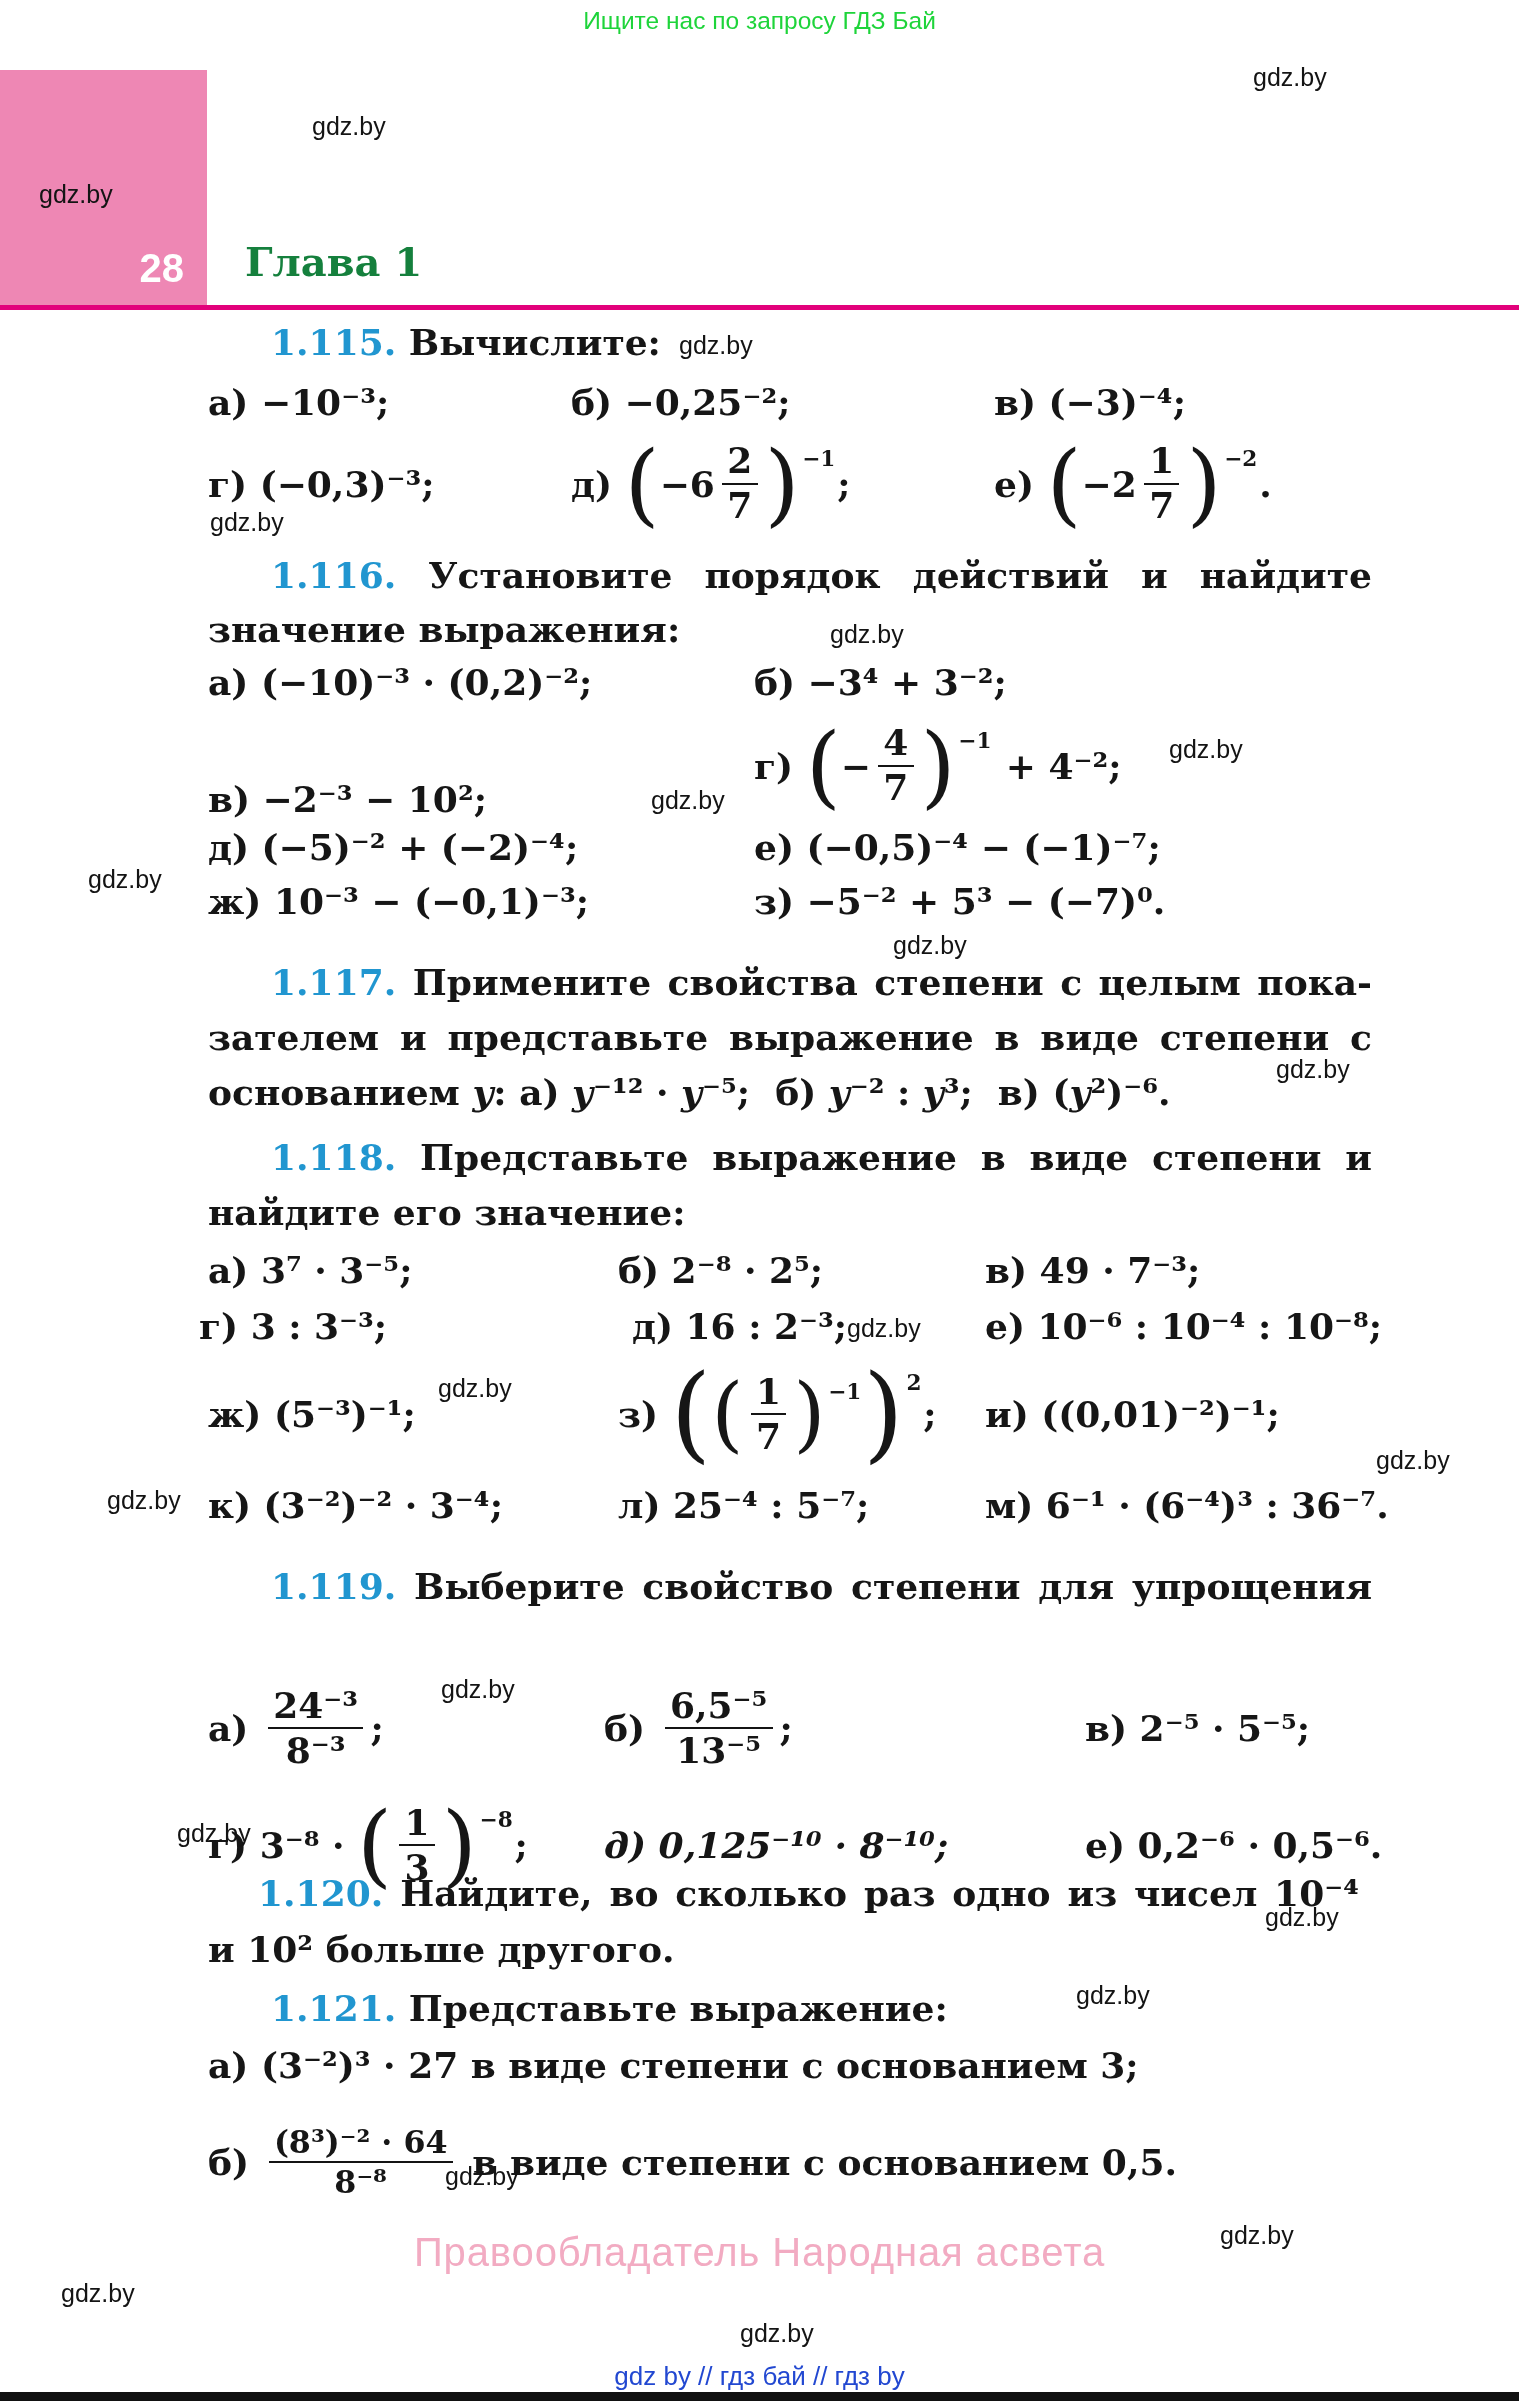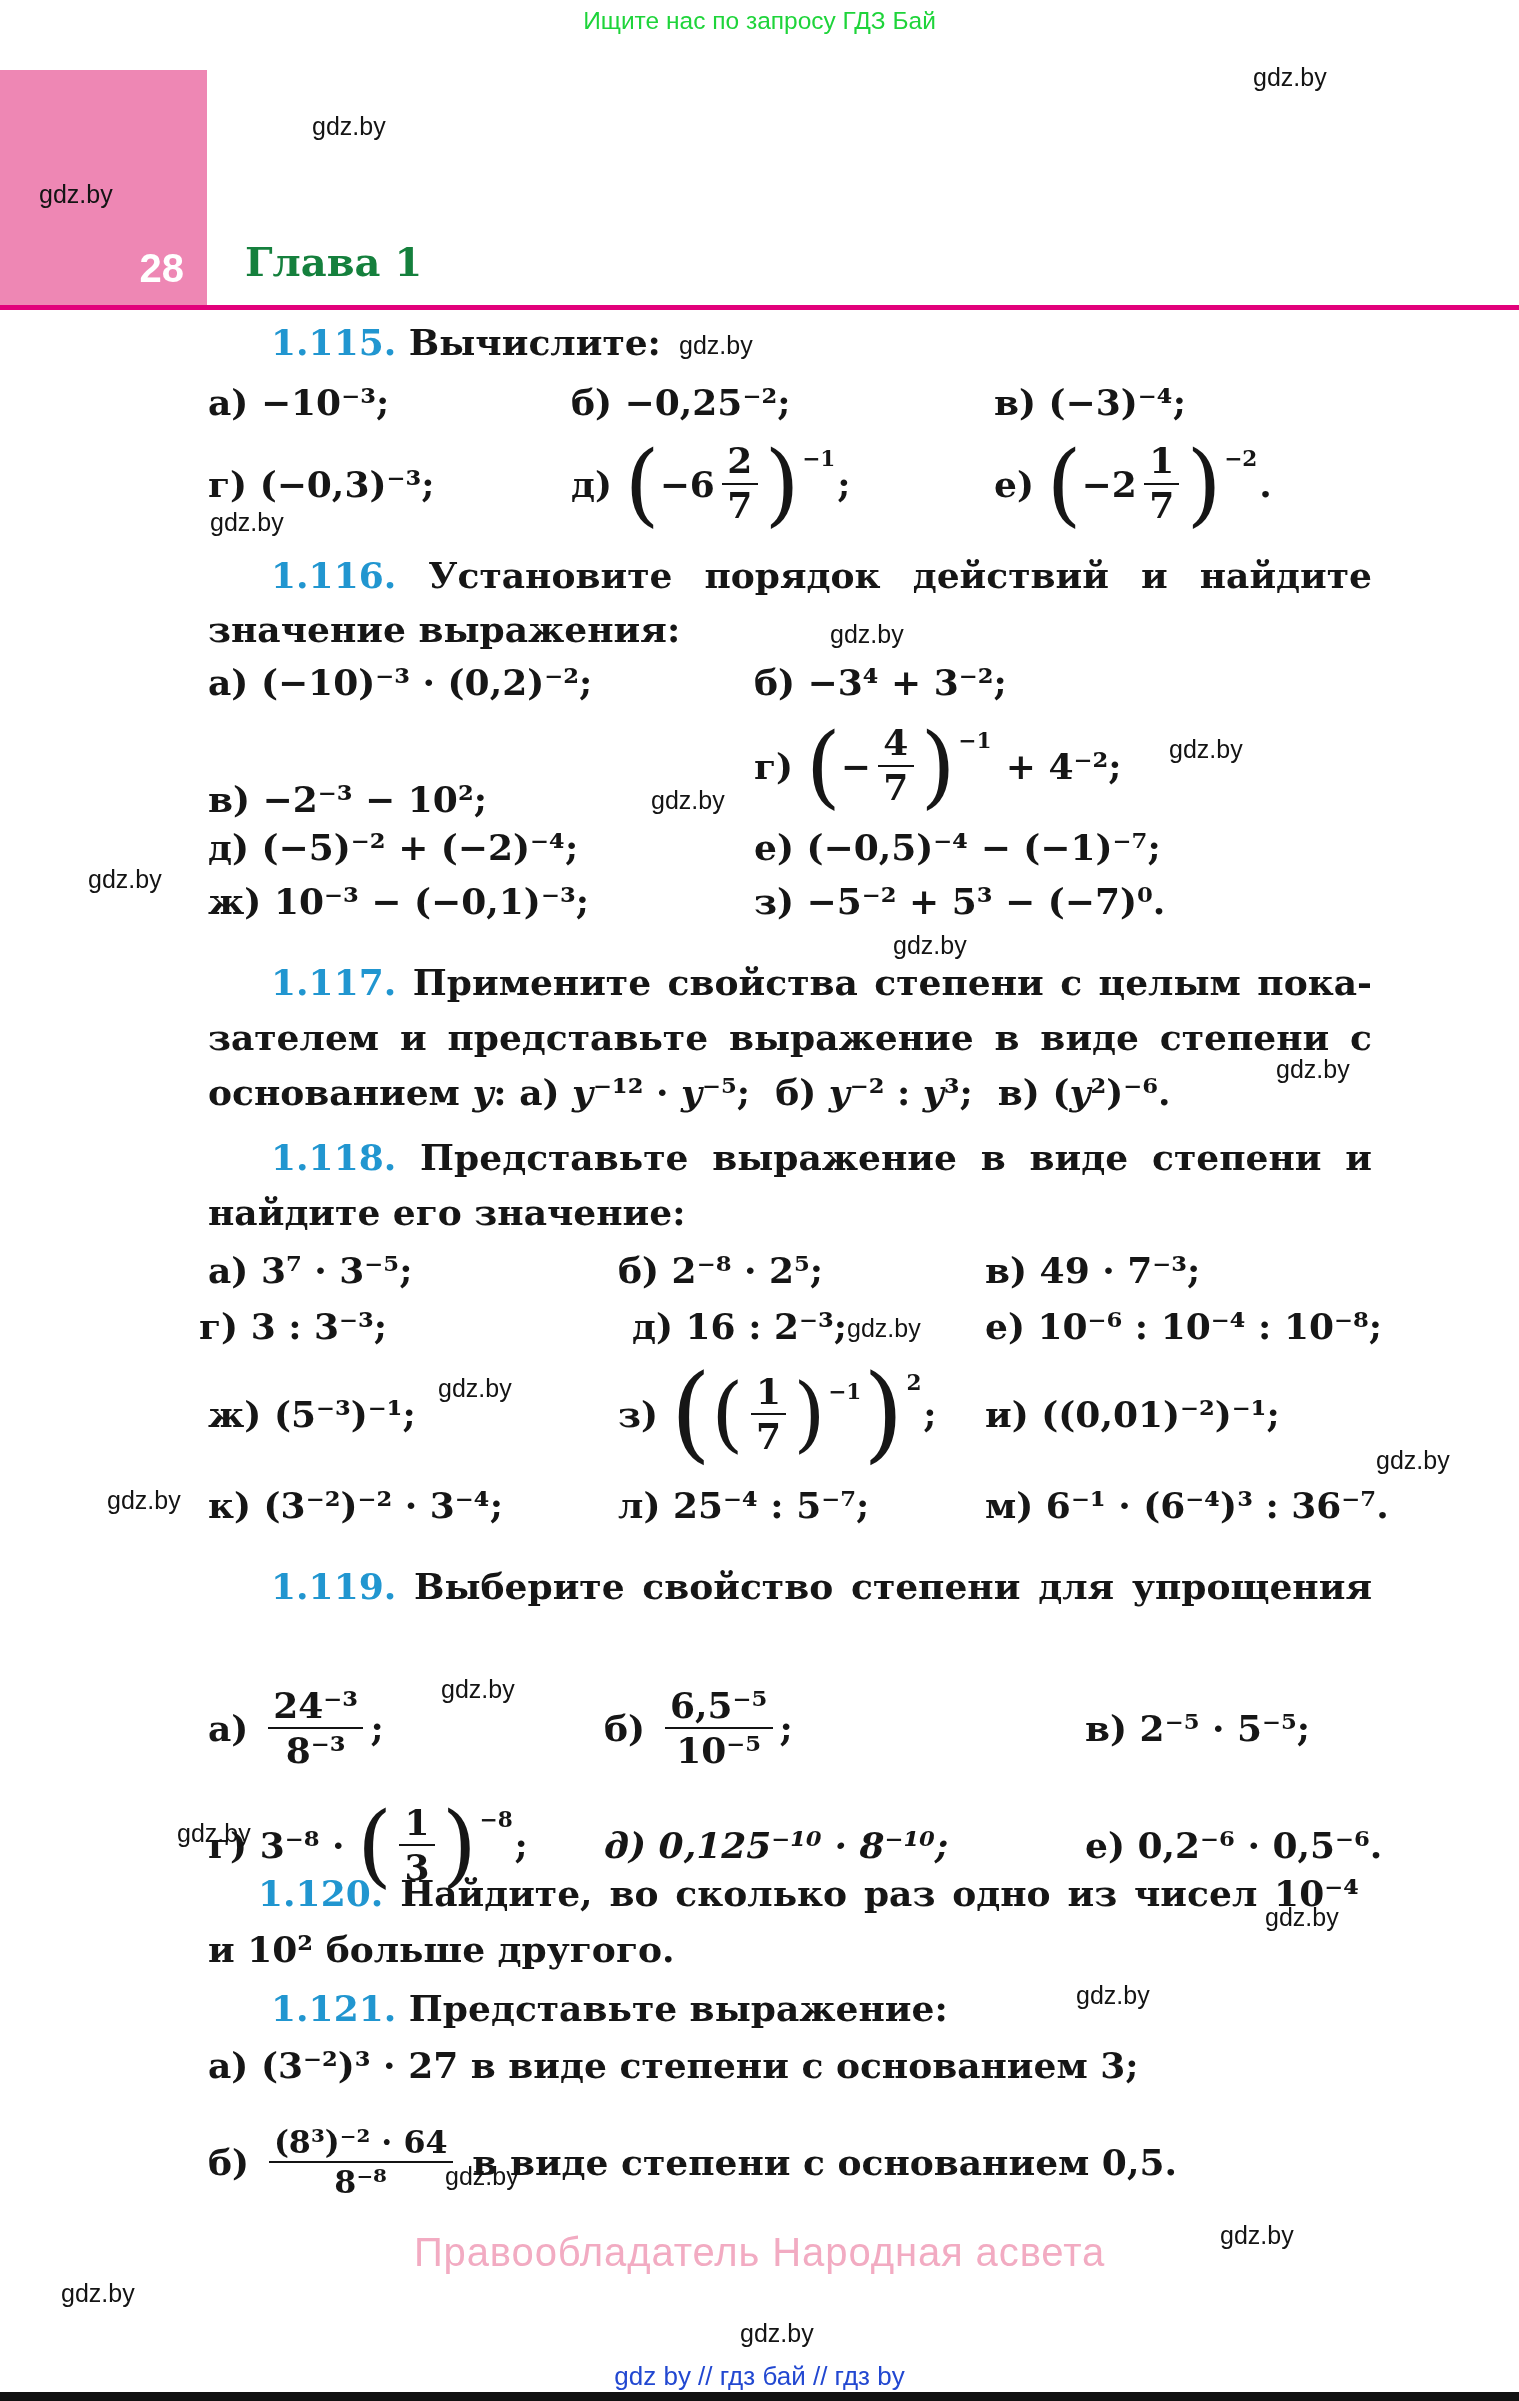--- a/index.html
+++ b/index.html
@@ -129,21 +129,21 @@
     <div class="fitem" style="left:618px;"><span class="seg">л) 25⁻⁴ : 5⁻⁷;</span></div>
     <div class="fitem" style="left:985px;"><span class="seg">м) 6⁻¹ · (6⁻⁴)³ : 36⁻⁷.</span></div>
   </div>
 
   <div class="line just" style="left:208px;top:1561px;">
     <span class="exnum ind">1.119.</span>
     <span>Выберите свойство степени для упрощения</span>
   </div>
   <div class="row" style="top:1672px;height:112px;">
     <div class="fitem" style="left:208px;"><span class="seg">а) </span><span class="frac"><span class="fn">24⁻³</span><span class="fd">8⁻³</span></span><span class="seg">;</span></div>
-    <div class="fitem" style="left:604px;"><span class="seg">б) </span><span class="frac"><span class="fn">6,5⁻⁵</span><span class="fd">10⁻⁵</span></span><span class="seg">;</span></div>
+    <div class="fitem" style="left:604px;"><span class="seg">б) </span><span class="frac"><span class="fn">6,5⁻⁵</span><span class="fd">13⁻⁵</span></span><span class="seg">;</span></div>
     <div class="fitem" style="left:1085px;"><span class="seg">в) 2⁻⁵ · 5⁻⁵;</span></div>
   </div>
   <div class="row" style="top:1789px;height:112px;">
     <div class="fitem" style="left:208px;"><span class="seg">г) 3⁻⁸ · </span><span class="grp"><span class="bp" style="font-size: 2.5em;">(</span></span><span class="frac"><span class="fn">1</span><span class="fd">3</span></span><span class="grp"><span class="bp" style="font-size: 2.5em;">)</span><span class="exp">−8</span></span><span class="seg">;</span></div>
     <div class="fitem" style="left:604px;font-style:italic;"><span class="seg">д) 0,125⁻¹⁰ · 8⁻¹⁰;</span></div>
     <div class="fitem" style="left:1085px;"><span class="seg">е) 0,2⁻⁶ · 0,5⁻⁶.</span></div>
   </div>
 
   <div class="line just" style="left:195px;top:1868px;">
     <span class="exnum ind">1.120.</span>

